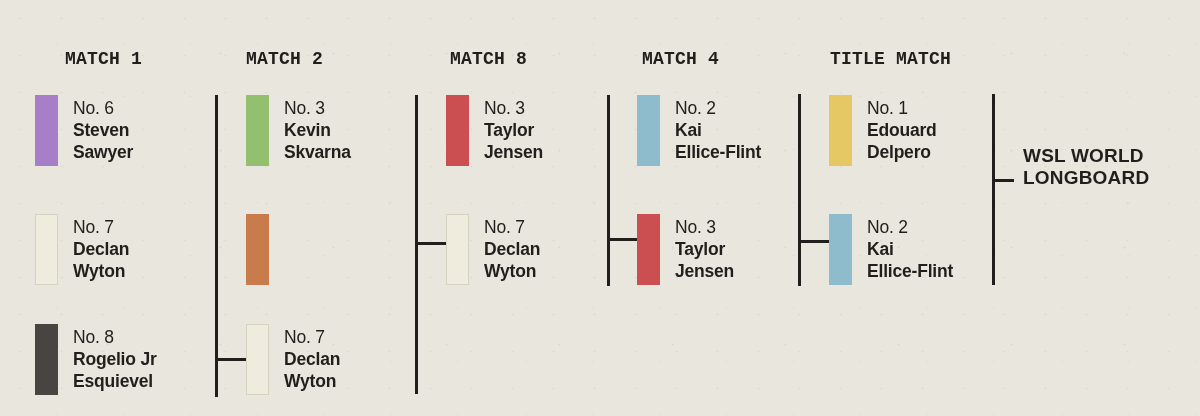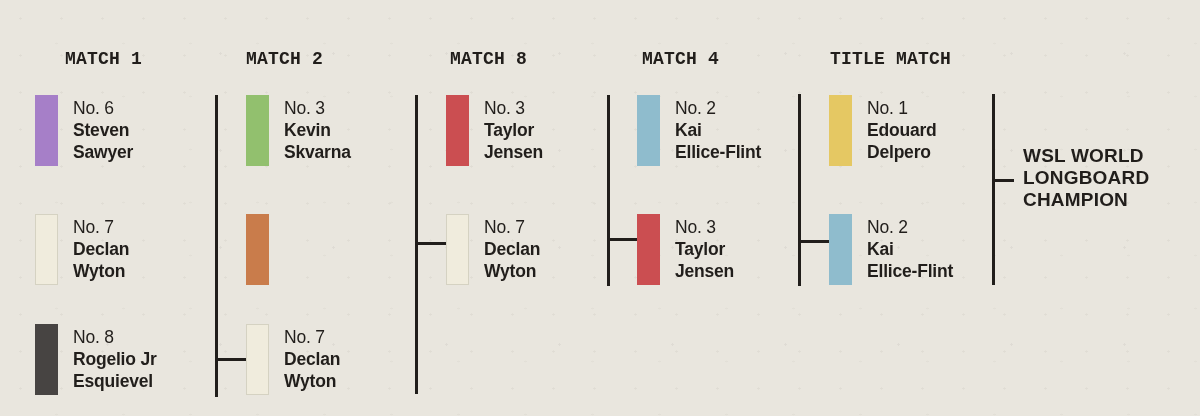--- a/index.html
+++ b/index.html
@@ -190,16 +190,15 @@
     <div class="etext">
       <div class="seed">No. 2</div>
       <div class="name">Kai</div>
       <div class="name">Ellice-Flint</div>
     </div>
   </div>
 
   <div class="champion">
     <div>WSL WORLD</div>
     <div>LONGBOARD</div>
-    <div>CHAMPION</div>
   </div>
 
 </div>
 
 </body></html>

